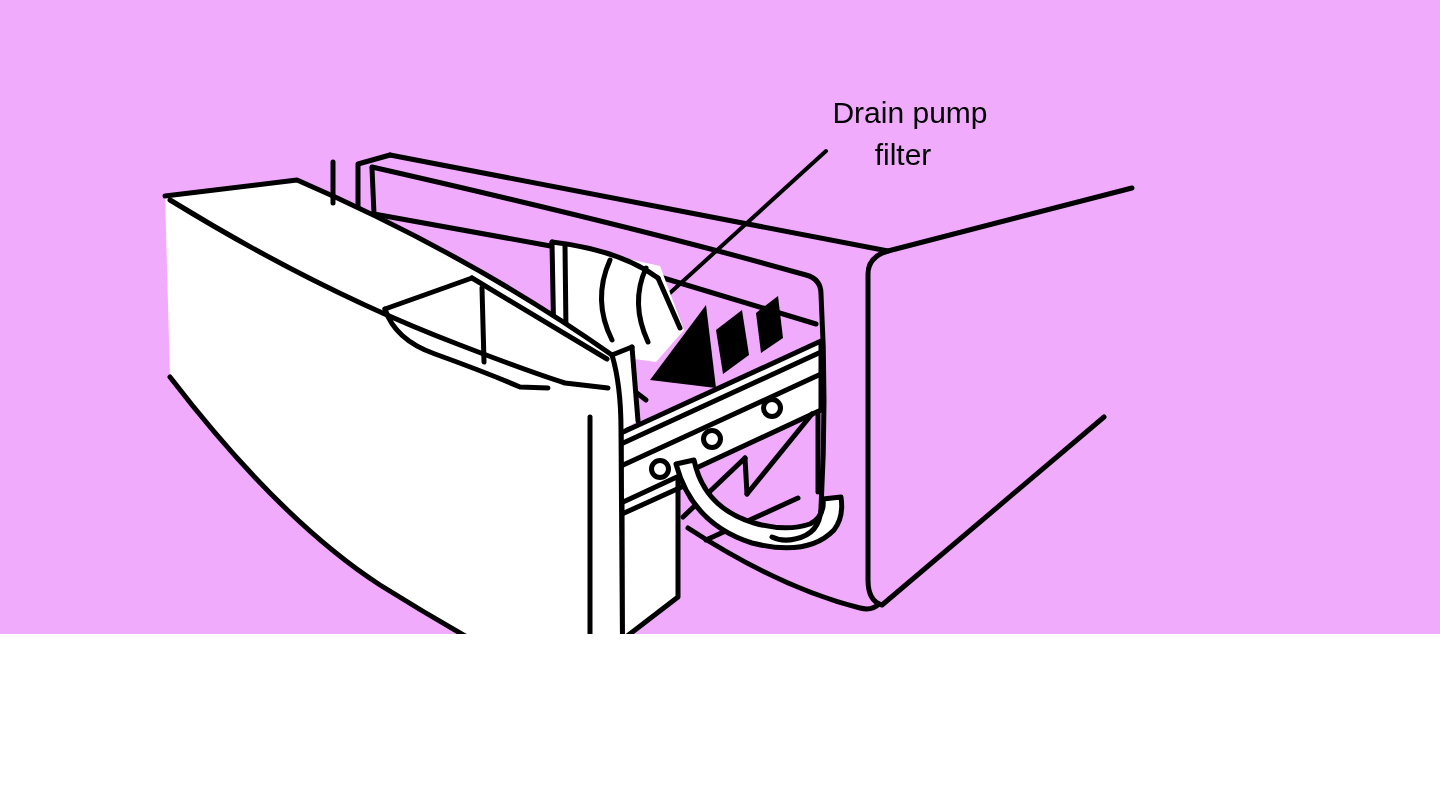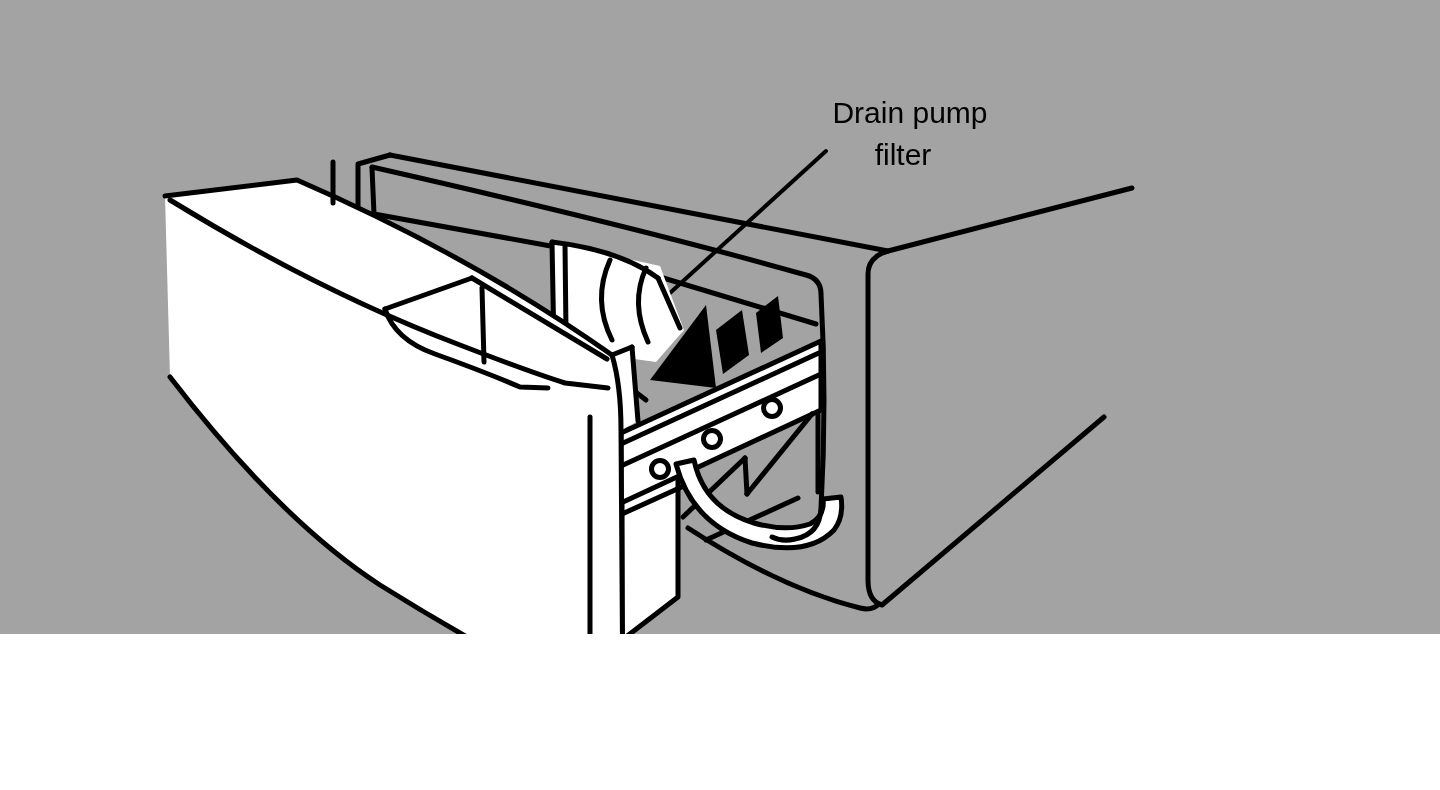--- a/index.html
+++ b/index.html
@@ -1,16 +1,16 @@
 <!DOCTYPE html>
 <html><head>
 <meta charset="utf-8">
 <style>
   html,body{margin:0;padding:0;background:#ffffff;}
-  .canvas{position:relative;width:1440px;height:634px;background:#a3a3a3;overflow:hidden;}
+  .canvas{position:relative;width:1440px;height:634px;background:#f0abfc;overflow:hidden;}
   svg{position:absolute;left:0;top:0;}
   .ln{fill:none;stroke:#000000;stroke-width:5;stroke-linecap:round;stroke-linejoin:round;}
   .thin{stroke-width:4;}
   .wf{fill:#ffffff;stroke:#000000;stroke-width:5;stroke-linejoin:round;}
   .wf-noedge{fill:#ffffff;stroke:none;}
   .blk{fill:#000000;stroke:none;}
   .hole{fill:#ffffff;stroke:#000000;stroke-width:5;}
   .callout-text{font-family:"Liberation Sans","DejaVu Sans",sans-serif;font-size:30px;fill:#000000;}
 </style>
 </head>

